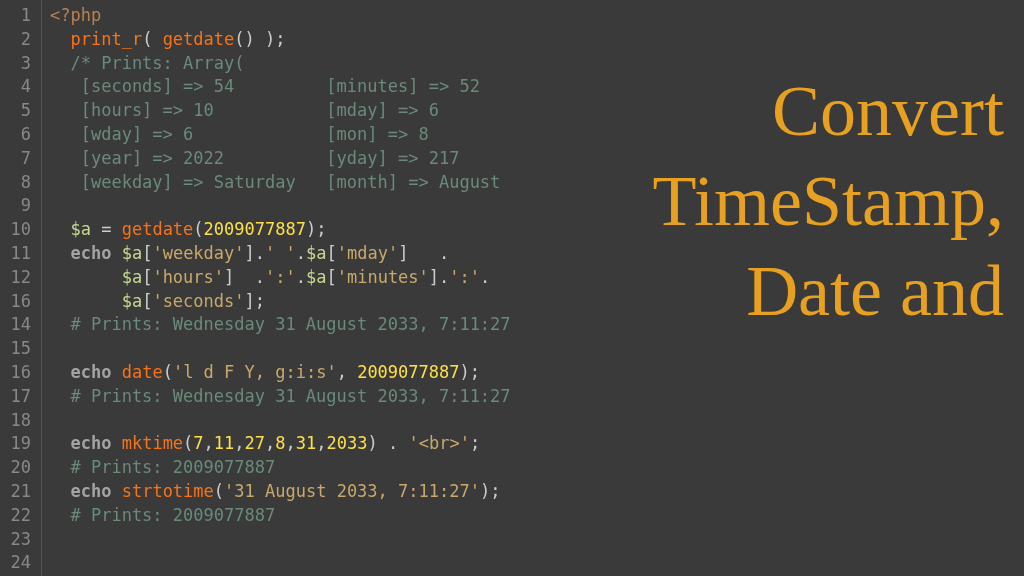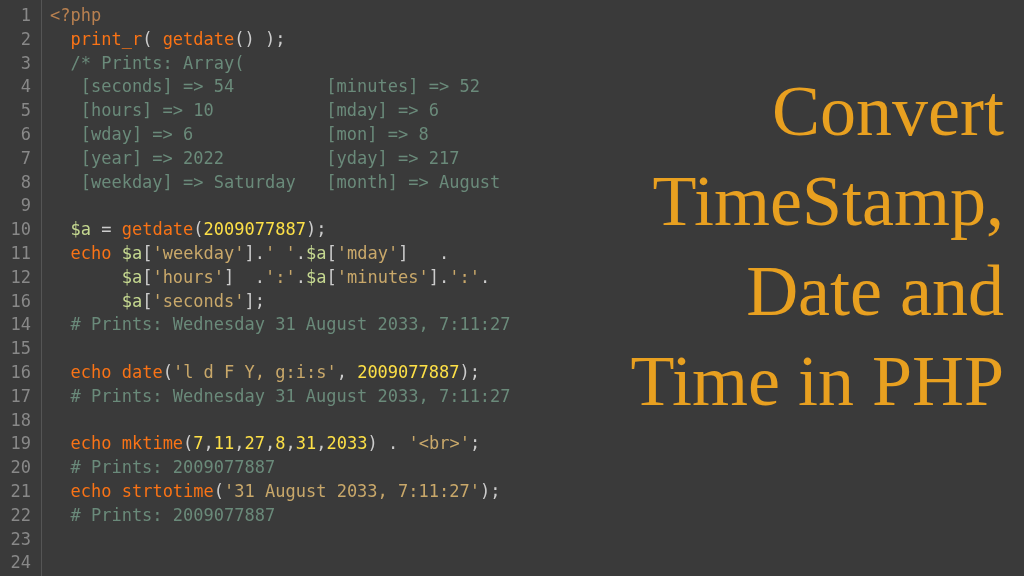--- a/index.html
+++ b/index.html
@@ -35,21 +35,21 @@
   padding-top: 4px;
   padding-left: 8px;
 }
 .line {
   font-size: 17px;
   line-height: 23.8px;
   height: 23.8px;
   white-space: pre;
   color: #ccc;
 }
-.kw { color: #f97316; font-weight: normal; }
+.kw { color: #a3a3a3; font-weight: bold; }
 .fn { color: #f97316; font-weight: normal; }
 .var { color: #c5d890; }
 .str { color: #c9a86a; }
 .num { color: #fde047; }
 .cmt { color: #6a8a7a; }
 .tag { color: #b88050; }
 .title-overlay {
   position: absolute;
   right: 20px;
   top: 66px;
@@ -114,14 +114,13 @@
     <div class="line"><span class="cmt">  # Prints: 2009077887</span></div>
     <div class="line"><span>  </span><span class="kw">echo</span><span> </span><span class="fn">strtotime</span><span>(</span><span class="str">'31 August 2033, 7:11:27'</span><span>);</span></div>
     <div class="line"><span class="cmt">  # Prints: 2009077887</span></div>
   </div>
 </div>
 
 <div class="title-overlay">
   <div>Convert</div>
   <div>TimeStamp,</div>
   <div>Date and</div>
-  <div>Time in PHP</div>
 </div>
 
 </body></html>

